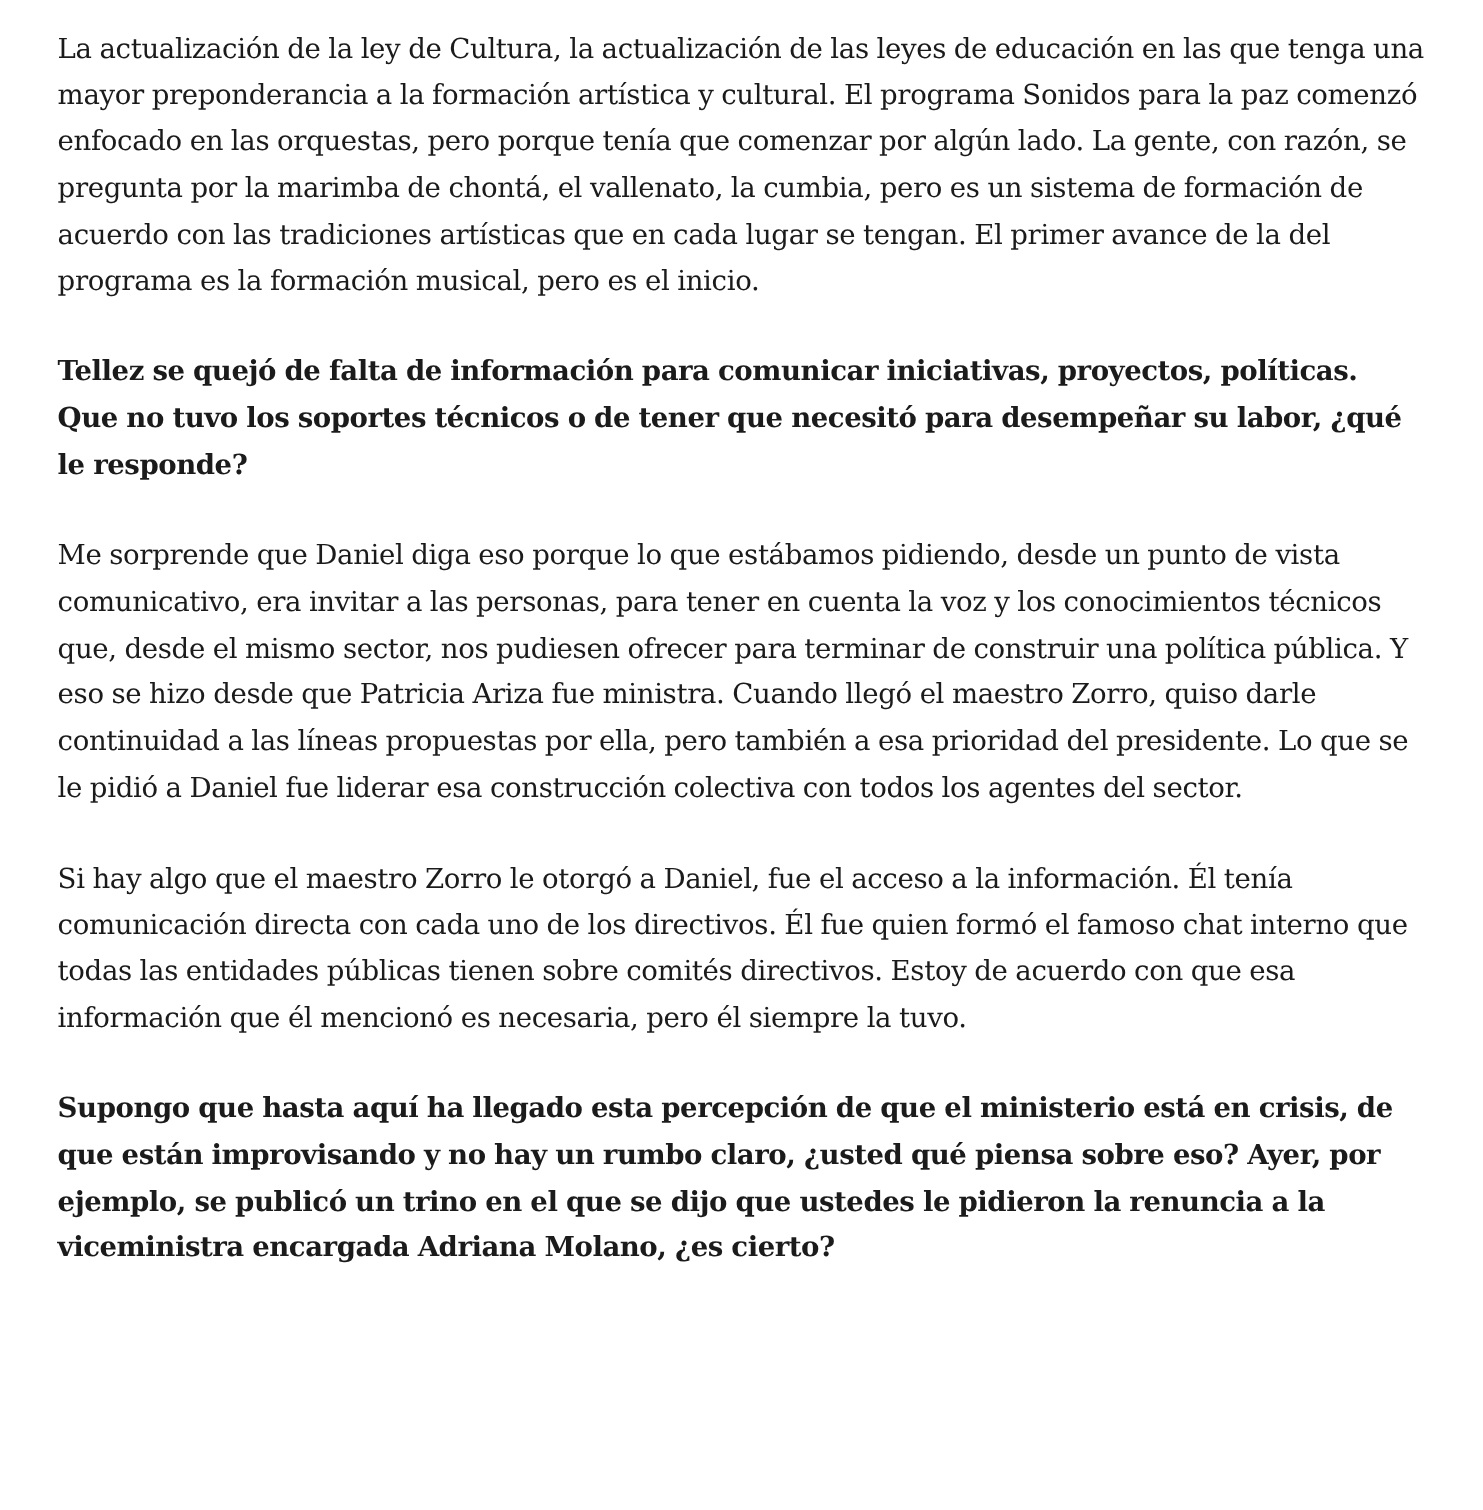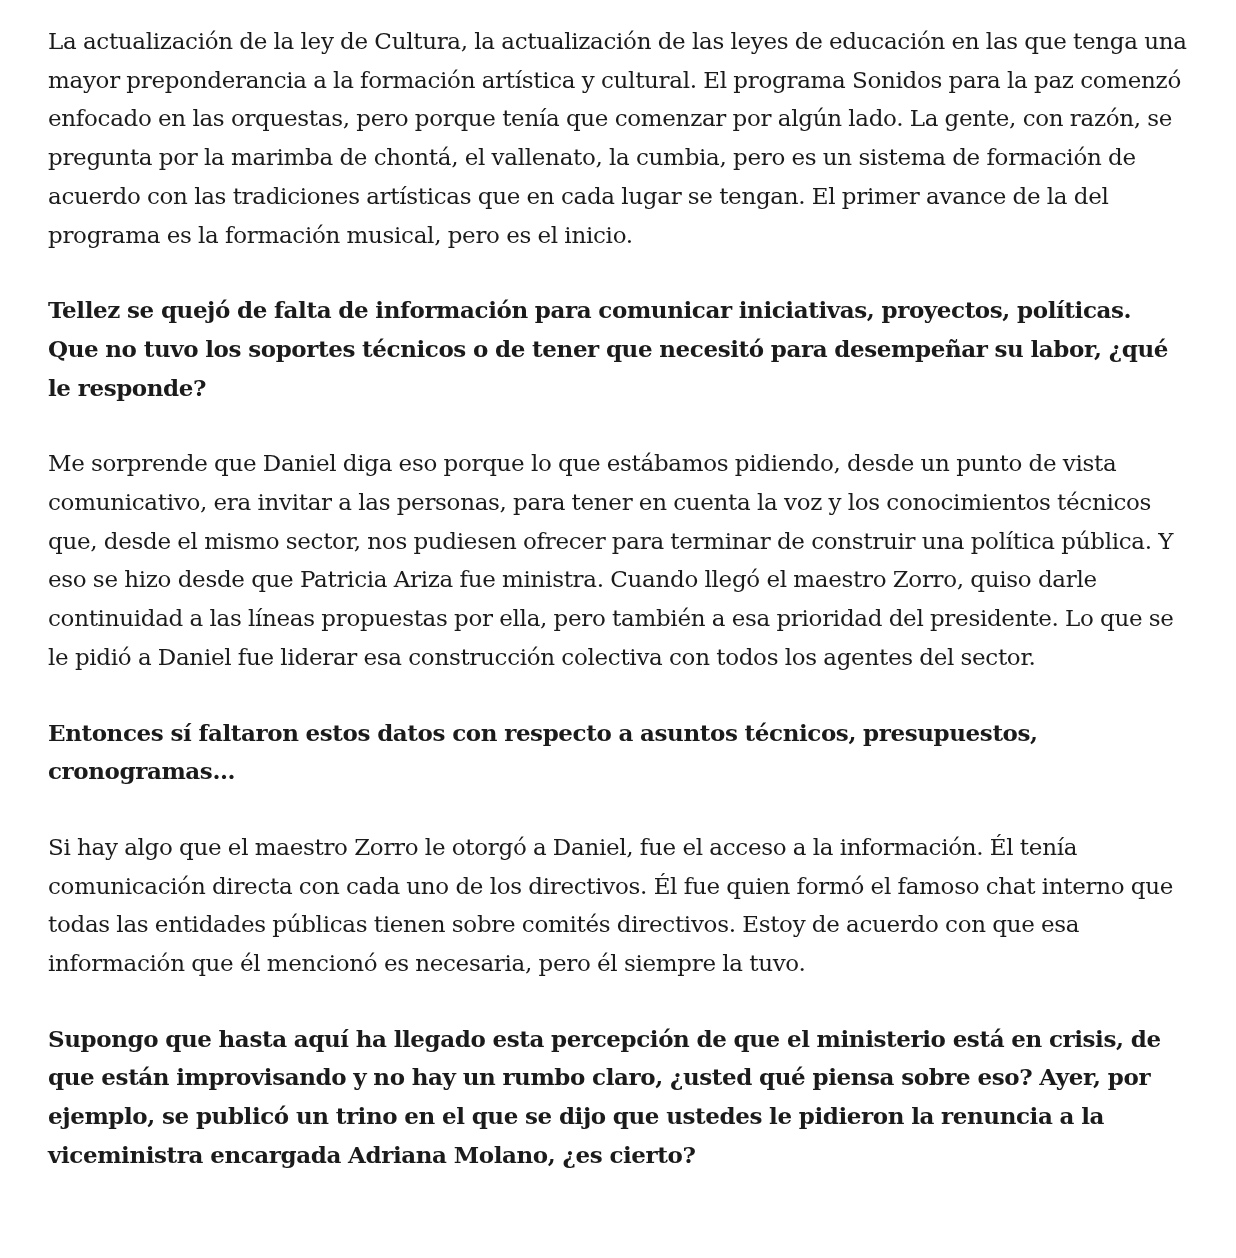--- a/index.html
+++ b/index.html
@@ -35,18 +35,17 @@
 </head>
 <body>
 
 <main class="article-body">
   <p class="answer">La actualización de la ley de Cultura, la actualización de las leyes de educación en las que tenga una mayor preponderancia a la formación artística y cultural. El programa Sonidos para la paz comenzó enfocado en las orquestas, pero porque tenía que comenzar por algún lado. La gente, con razón, se pregunta por la marimba de chontá, el vallenato, la cumbia, pero es un sistema de formación de acuerdo con las tradiciones artísticas que en cada lugar se tengan. El primer avance de la del programa es la formación musical, pero es el inicio.</p>
 
   <p class="question">Tellez se quejó de falta de información para comunicar iniciativas, proyectos, políticas. Que no tuvo los soportes técnicos o de tener que necesitó para desempeñar su labor, ¿qué le responde?</p>
 
   <p class="answer">Me sorprende que Daniel diga eso porque lo que estábamos pidiendo, desde un punto de vista comunicativo, era invitar a las personas, para tener en cuenta la voz y los conocimientos técnicos que, desde el mismo sector, nos pudiesen ofrecer para terminar de construir una política pública. Y eso se hizo desde que Patricia Ariza fue ministra. Cuando llegó el maestro Zorro, quiso darle continuidad a las líneas propuestas por ella, pero también a esa prioridad del presidente. Lo que se le pidió a Daniel fue liderar esa construcción colectiva con todos los agentes del sector.</p>
 
-  <p class="question">Entonces sí faltaron estos datos con respecto a asuntos técnicos, presupuestos, cronogramas…</p>
 
   <p class="answer">Si hay algo que el maestro Zorro le otorgó a Daniel, fue el acceso a la información. Él tenía comunicación directa con cada uno de los directivos. Él fue quien formó el famoso chat interno que todas las entidades públicas tienen sobre comités directivos. Estoy de acuerdo con que esa información que él mencionó es necesaria, pero él siempre la tuvo.</p>
 
   <p class="question">Supongo que hasta aquí ha llegado esta percepción de que el ministerio está en crisis, de que están improvisando y no hay un rumbo claro, ¿usted qué piensa sobre eso? Ayer, por ejemplo, se publicó un trino en el que se dijo que ustedes le pidieron la renuncia a la viceministra encargada Adriana Molano, ¿es cierto?</p>
 </main>
 
 </body></html>

